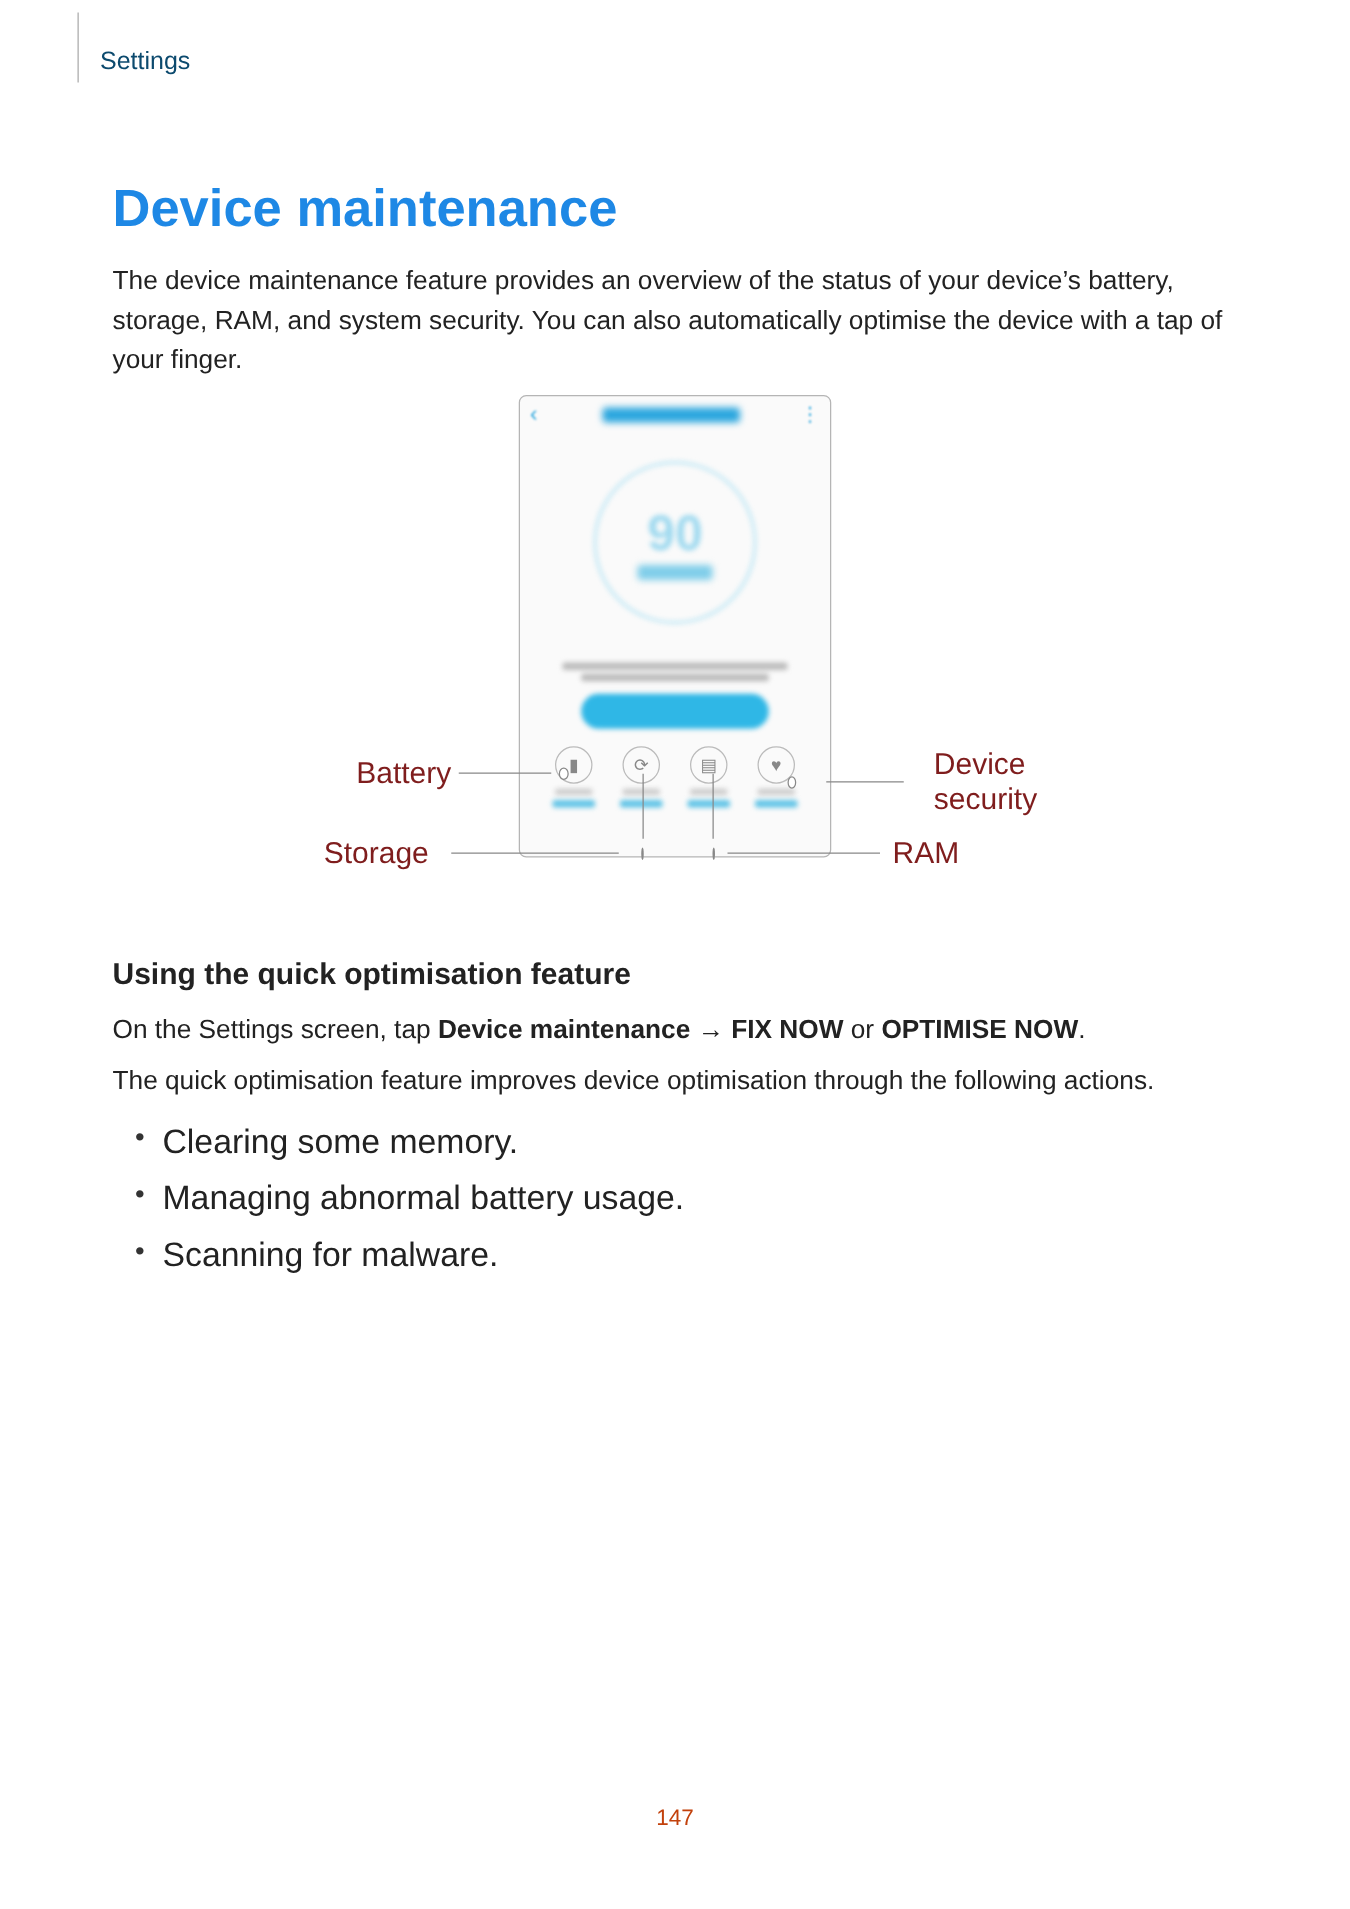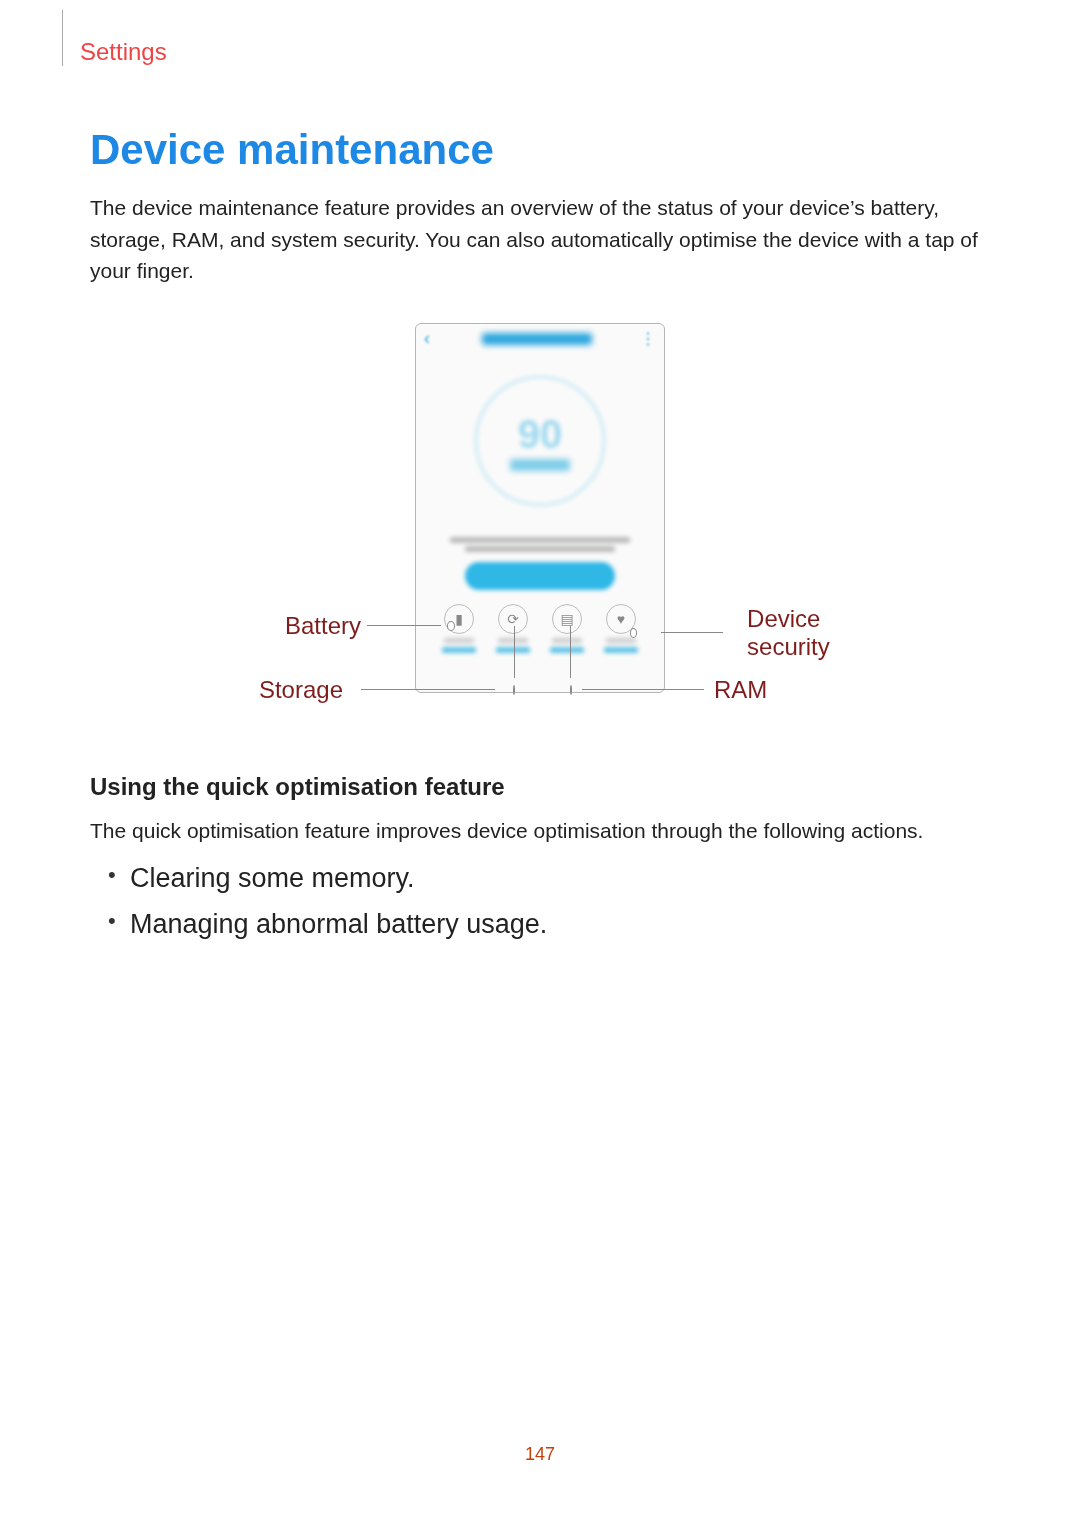--- a/index.html
+++ b/index.html
@@ -17,35 +17,35 @@
       position: relative;
     }
     .header-rule {
       position: absolute;
       left: 62px;
       top: 10px;
       height: 56px;
       border-left: 1px solid #aaa;
     }
     .breadcrumb {
-      color: #ef4444;
-      font-size: 24px;
+      color: #0c4a6e;
+      font-size: 20px;
       margin-left: -10px;
-      margin-bottom: 60px;
+      margin-bottom: 82px;
     }
     h1.title {
       color: #1e88e5;
       font-size: 42px;
       font-weight: 700;
       margin-bottom: 18px;
     }
     .intro {
       font-size: 21px;
       line-height: 1.5;
-      margin-bottom: 36px;
+      margin-bottom: 12px;
     }
     .figure-wrap {
       width: 100%;
       display: flex;
       justify-content: center;
       margin-bottom: 40px;
     }
     .figure {
       position: relative;
       width: 620px;
@@ -266,22 +266,26 @@
       <div class="callout c-ram">
         <span class="callout-node"></span>
         <span class="callout-line"></span>
         <span>RAM</span>
       </div>
     </div>
   </div>
 
   <h2 class="subhead">Using the quick optimisation feature</h2>
 
+  <p class="body">
+    <span>On the Settings screen, tap </span><span class="strong">Device maintenance</span><span class="arrow"> → </span><span class="strong">FIX NOW</span><span> or </span><span class="strong">OPTIMISE NOW</span><span>.</span>
+  </p>
 
   <p class="body">The quick optimisation feature improves device optimisation through the following actions.</p>
 
   <ul class="bullets">
     <li>Clearing some memory.</li>
     <li>Managing abnormal battery usage.</li>
+    <li>Scanning for malware.</li>
   </ul>
 
   <div class="page-number">147</div>
 </div>
 
 </body></html>

